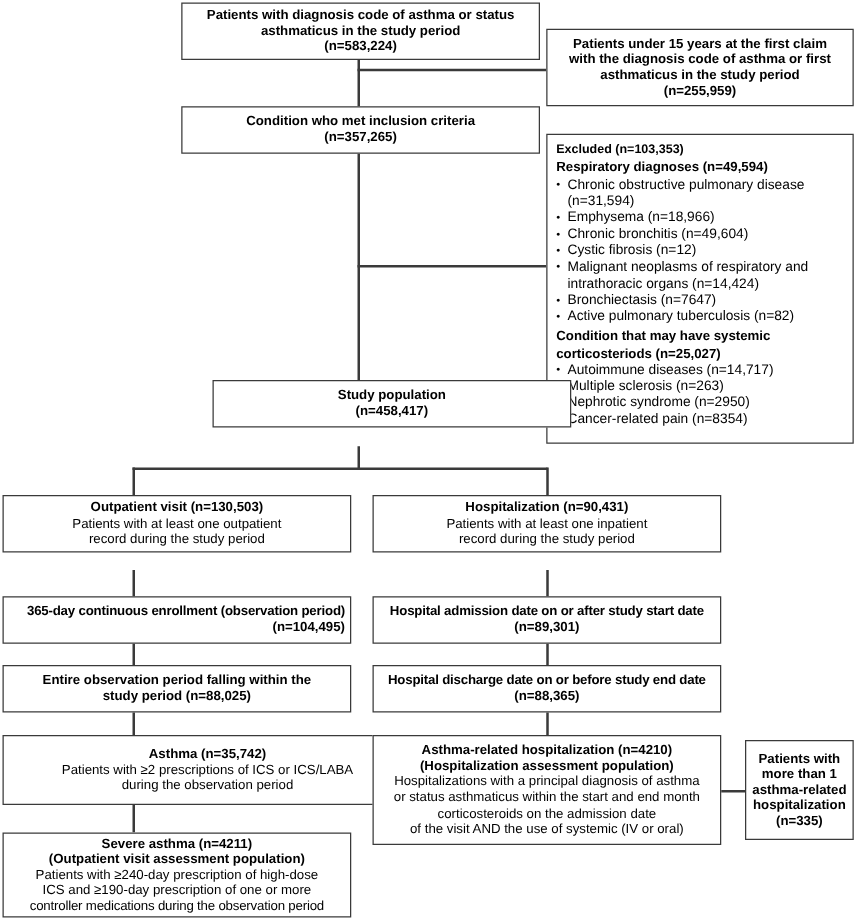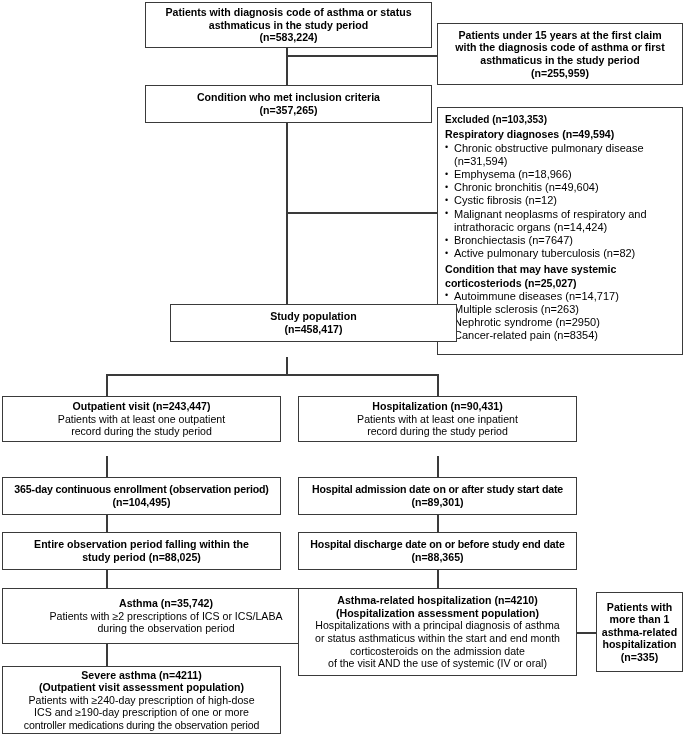--- a/index.html
+++ b/index.html
@@ -150,32 +150,32 @@
       <li>Cancer-related pain (n=8354)</li>
     </ul>
   </div>
 
   <div class="box" style="left:145px; top:304px; width:287px; height:17px;margin-left:25px;">
     <div class="b">Study population</div>
     <div class="b">(n=458,417)</div>
   </div>
 
   <div class="box" style="left:2px; top:396px; width:279px; height:46px;">
-    <div class="b">Outpatient visit (n=243,447)</div>
+    <div class="b">Outpatient visit (n=130,503)</div>
     <div class="n">Patients with at least one outpatient</div>
     <div class="n">record during the study period</div>
   </div>
 
   <div class="box" style="left:298px; top:396px; width:279px; height:46px;">
     <div class="b">Hospitalization (n=90,431)</div>
     <div class="n">Patients with at least one inpatient</div>
     <div class="n">record during the study period</div>
   </div>
 
-  <div class="box" style="left:2px; top:477px; width:279px; height:34px;">
+  <div class="box" style="left:2px; top:477px; width:279px; height:34px;align-items:flex-end;">
     <div class="b tight">365-day continuous enrollment (observation period)</div>
     <div class="b">(n=104,495)</div>
   </div>
 
   <div class="box" style="left:298px; top:477px; width:279px; height:34px;">
     <div class="b tight">Hospital admission date on or after study start date</div>
     <div class="b">(n=89,301)</div>
   </div>
 
   <div class="box" style="left:2px; top:532px; width:279px; height:34px;">

